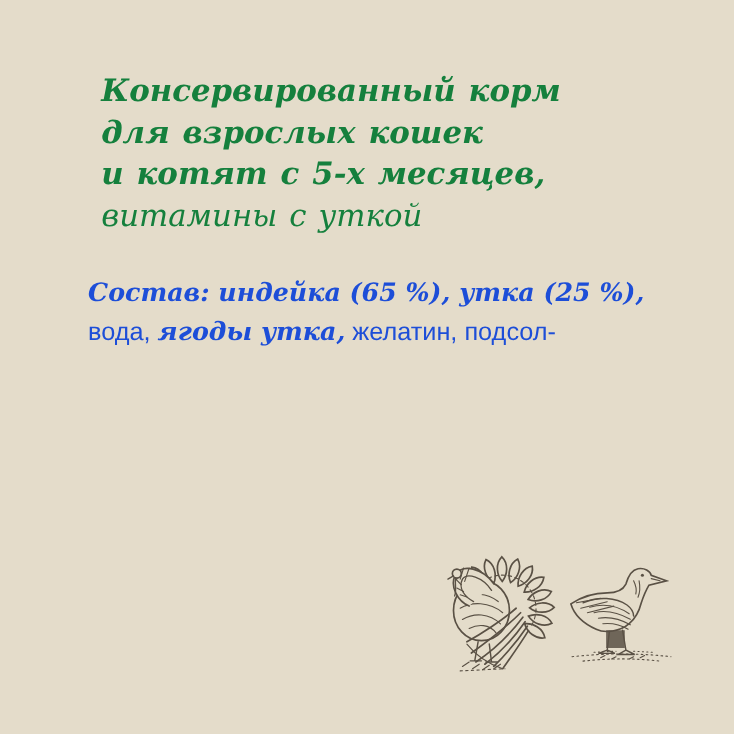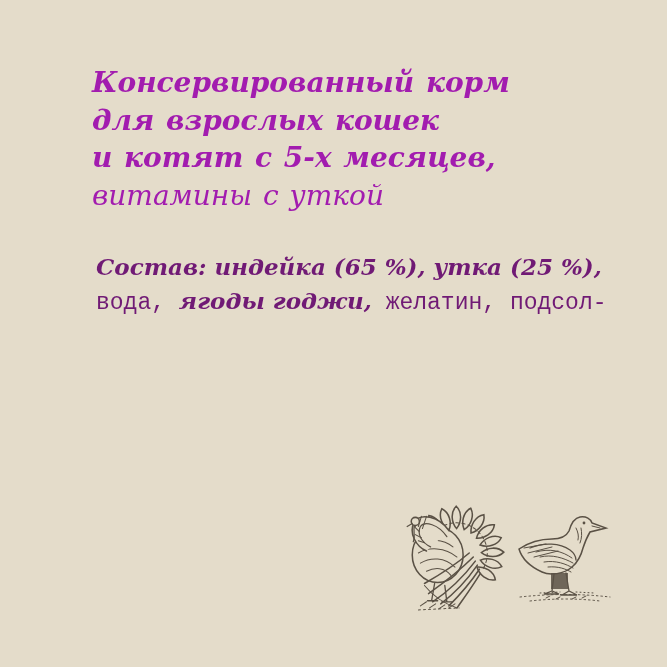--- a/index.html
+++ b/index.html
@@ -18,43 +18,43 @@
     width: 667px;
     height: 667px;
     background: #e4dcca;
   }
 
   
   .title-block {
     position: absolute;
     left: 92px;
     top: 64px;
-    color: #a21caf;
+    color: #15803d;
     font-family: "DejaVu Serif", serif;
     font-style: italic;
     font-size: 28px;
     line-height: 37.5px;
     word-spacing: 2px;
     white-space: nowrap;
   }
   .title-block .line span { font-weight: 400; }
   .title-block .line span.accent { font-weight: 700; }
 
   
   .composition {
     position: absolute;
-    left: 96px;
+    left: 80px;
     top: 250px;
-    color: #701a75;
+    color: #1d4ed8;
     font-size: 23px;
     line-height: 34px;
     white-space: nowrap;
   }
   .composition .line span {
-    font-family: Liberation Mono, monospace;
+    font-family: Liberation Sans, sans-serif;
     font-weight: 400;
     font-style: normal;
   }
   .composition .line span.accent {
     font-family: "DejaVu Serif", serif;
     font-weight: 700;
     font-style: italic;
   }
 
   
@@ -69,21 +69,21 @@
 
   <div class="title-block">
       <div class="line"><span class="accent">Консервированный корм</span></div>
       <div class="line"><span class="accent">для взрослых кошек</span></div>
       <div class="line"><span class="accent">и котят с 5-х месяцев,</span></div>
       <div class="line"><span>витамины с уткой</span></div>
     </div>
 
   <div class="composition">
       <div class="line"><span class="accent">Состав: индейка (65 %), утка (25 %),</span></div>
-      <div class="line"><span>вода, </span><span class="accent">ягоды годжи,</span><span> желатин, подсол-</span></div>
+      <div class="line"><span>вода, </span><span class="accent">ягоды утка,</span><span> желатин, подсол-</span></div>
     </div>
 
   <svg class="illustration turkey" viewBox="0 0 106 116" xmlns="http://www.w3.org/2000/svg">
     <g stroke="#5a5145" fill="none" stroke-width="1.5" stroke-linecap="round">
 
       <g transform="translate(54,56)">
         <g id="feathers">
           <path d="M0,-24 C-5,-30 -6,-40 0,-46 C6,-40 5,-30 0,-24 Z" transform="rotate(-55)"></path>
           <path d="M0,-24 C-5,-30 -6,-40 0,-46 C6,-40 5,-30 0,-24 Z" transform="rotate(-37)"></path>
           <path d="M0,-24 C-5,-30 -6,-40 0,-46 C6,-40 5,-30 0,-24 Z" transform="rotate(-19)"></path>

